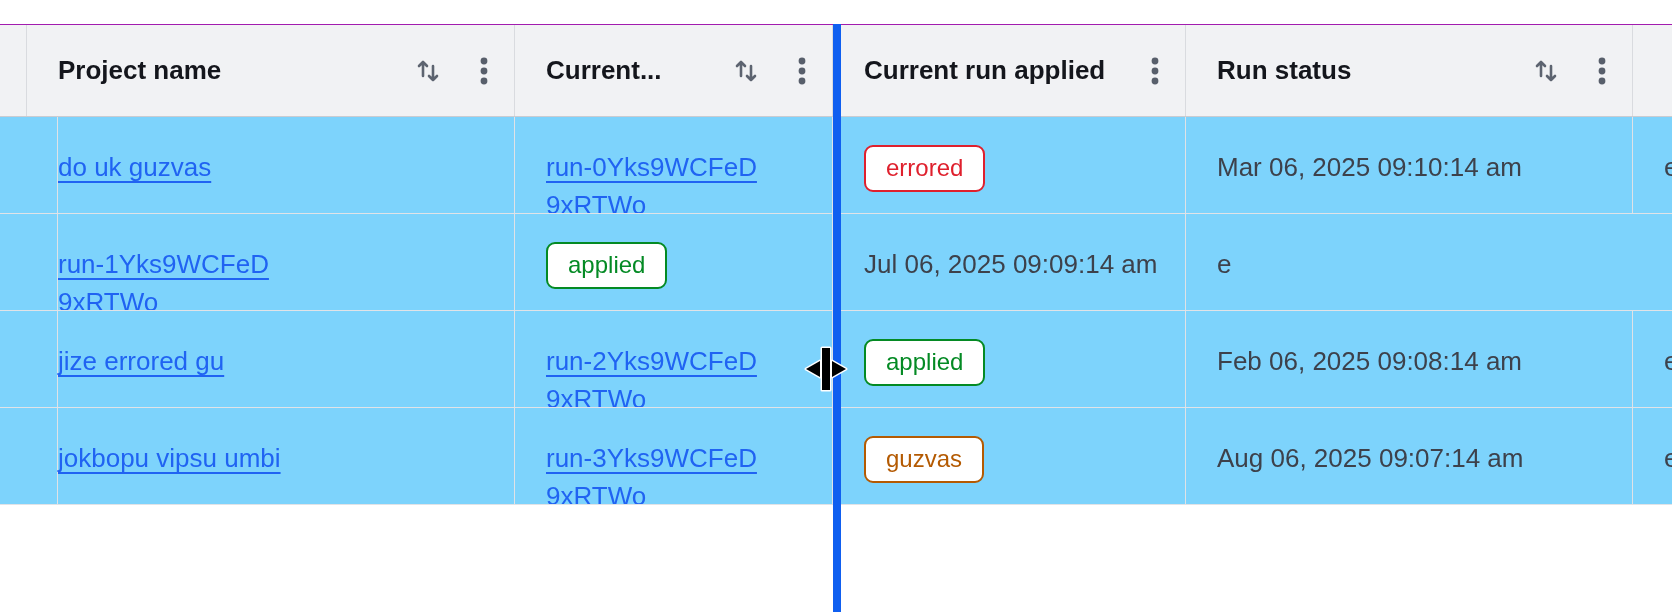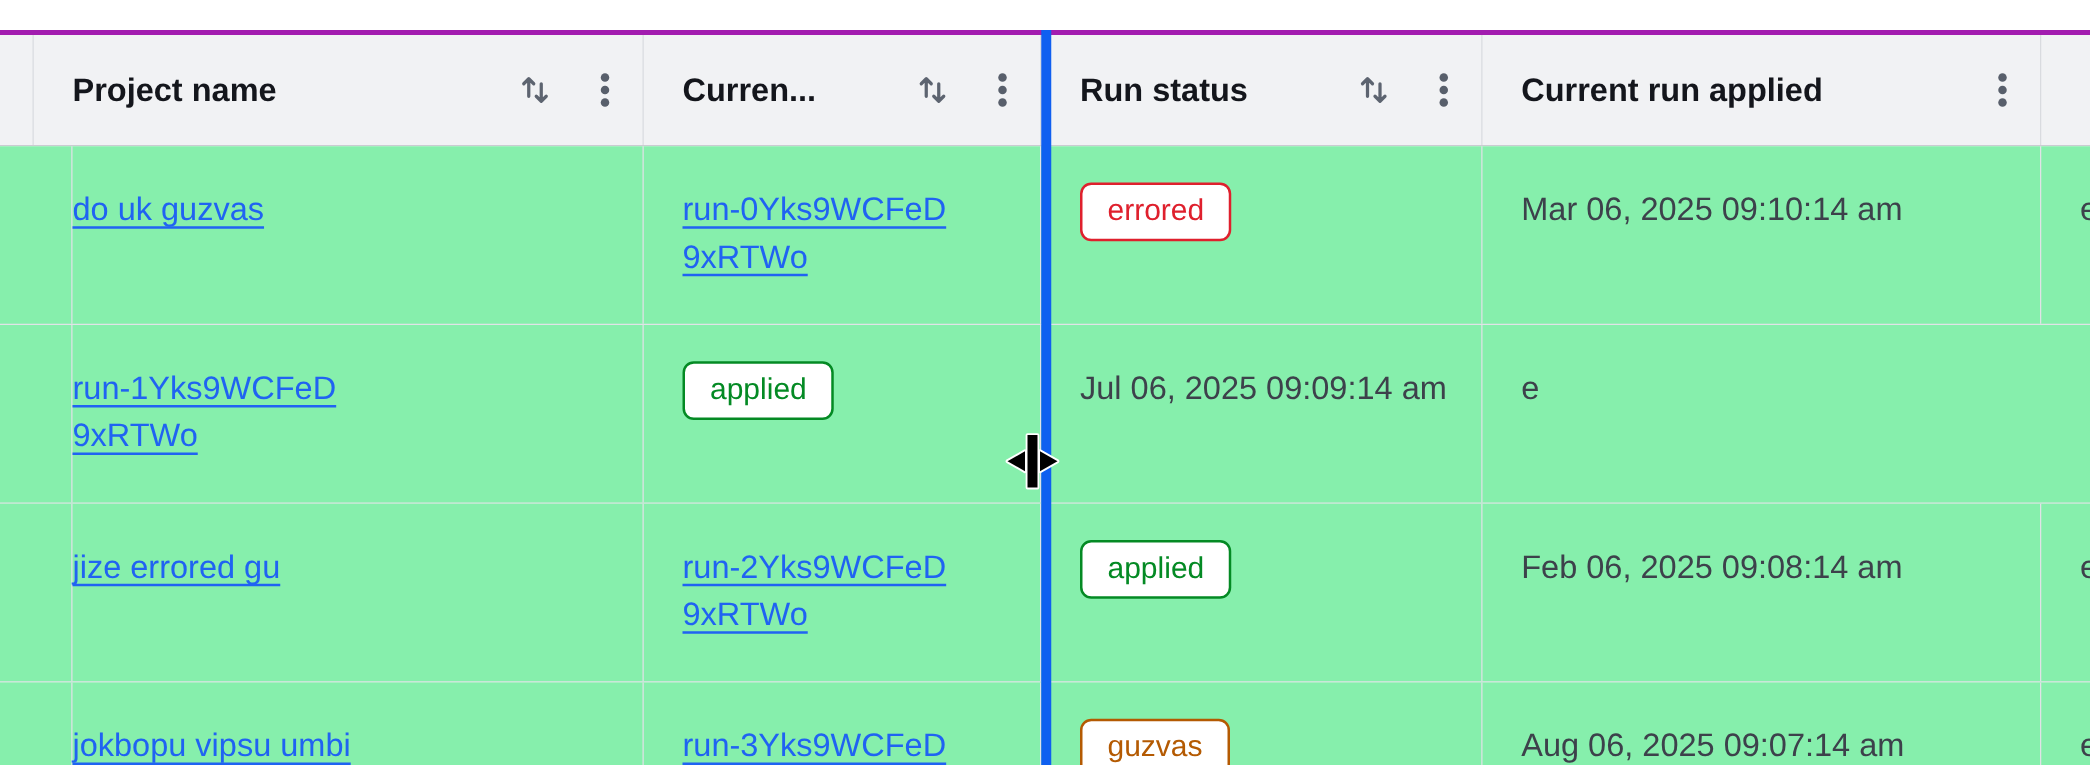--- a/index.html
+++ b/index.html
@@ -14,40 +14,40 @@
   }
   .table {
     position:absolute; top:24px; left:0; width:1672px;
   }
   .grid-row {
     display:grid;
     grid-template-columns:27px 488px 318px 353px 447px minmax(0,1fr);
   }
   .thead {
     background:#f1f2f4;
-    border-top:4px solid #a21caf;
+    border-top:1px solid #a21caf;
     border-bottom:1px solid #caccd1;
     height:93px;
   }
   .th {
     display:flex; align-items:center;
     padding:0 26px 0 31px;
     border-right:1px solid #d9dbdf;
     font-size:26px; font-weight:700; color:#14161c;
     white-space:nowrap; overflow:hidden;
     min-width:0;
   }
   .th:last-child { border-right:none; }
   .th-label { flex:0 1 auto; overflow:hidden; white-space:nowrap; }
   .th-icons { margin-left:auto; display:flex; align-items:center; gap:40px; padding-left:20px; }
   .gutter { padding:0; }
   .tr {
-    height:143px;
+    height:97px;
     border-bottom:1px solid #e1e3e7;
-    background:#86efac;
+    background:#7dd3fc;
   }
   .td {
     padding:31px 26px 0 31px;
     border-right:1px solid #e0e2e6;
     font-size:26px; line-height:38px;
     min-width:0; overflow:hidden;
   }
   .td:last-child { border-right:none; }
   a.link {
     color:#2063f2;
@@ -109,60 +109,60 @@
             <svg width="8" height="30" viewBox="0 0 8 30">
               <circle cx="4" cy="5" r="3.4" fill="#585f6b"></circle>
               <circle cx="4" cy="15" r="3.4" fill="#585f6b"></circle>
               <circle cx="4" cy="25" r="3.4" fill="#585f6b"></circle>
             </svg>
           </button>
         </span>
       </div>
 
       <div class="th">
-        <span class="th-label">Curren...</span>
+        <span class="th-label">Current...</span>
         <span class="th-icons">
           <button class="icon-btn">
             <svg width="24" height="28" viewBox="0 0 24 28" fill="none" stroke="#5d6470" stroke-width="2.6" stroke-linecap="round" stroke-linejoin="round">
               <path d="M7 19 V5 M3 9 L7 5 L11 9"></path>
               <path d="M17 9 V23 M13 19 L17 23 L21 19"></path>
             </svg>
           </button>
           <button class="icon-btn">
             <svg width="8" height="30" viewBox="0 0 8 30">
               <circle cx="4" cy="5" r="3.4" fill="#585f6b"></circle>
               <circle cx="4" cy="15" r="3.4" fill="#585f6b"></circle>
               <circle cx="4" cy="25" r="3.4" fill="#585f6b"></circle>
             </svg>
           </button>
         </span>
       </div>
 
       <div class="th">
+        <span class="th-label">Current run applied</span>
+        <span class="th-icons">
+          <button class="icon-btn">
+            <svg width="8" height="30" viewBox="0 0 8 30">
+              <circle cx="4" cy="5" r="3.4" fill="#585f6b"></circle>
+              <circle cx="4" cy="15" r="3.4" fill="#585f6b"></circle>
+              <circle cx="4" cy="25" r="3.4" fill="#585f6b"></circle>
+            </svg>
+          </button>
+        </span>
+      </div>
+
+      <div class="th">
         <span class="th-label">Run status</span>
         <span class="th-icons">
           <button class="icon-btn">
             <svg width="24" height="28" viewBox="0 0 24 28" fill="none" stroke="#5d6470" stroke-width="2.6" stroke-linecap="round" stroke-linejoin="round">
               <path d="M7 19 V5 M3 9 L7 5 L11 9"></path>
               <path d="M17 9 V23 M13 19 L17 23 L21 19"></path>
             </svg>
           </button>
-          <button class="icon-btn">
-            <svg width="8" height="30" viewBox="0 0 8 30">
-              <circle cx="4" cy="5" r="3.4" fill="#585f6b"></circle>
-              <circle cx="4" cy="15" r="3.4" fill="#585f6b"></circle>
-              <circle cx="4" cy="25" r="3.4" fill="#585f6b"></circle>
-            </svg>
-          </button>
-        </span>
-      </div>
-
-      <div class="th">
-        <span class="th-label">Current run applied</span>
-        <span class="th-icons">
           <button class="icon-btn">
             <svg width="8" height="30" viewBox="0 0 8 30">
               <circle cx="4" cy="5" r="3.4" fill="#585f6b"></circle>
               <circle cx="4" cy="15" r="3.4" fill="#585f6b"></circle>
               <circle cx="4" cy="25" r="3.4" fill="#585f6b"></circle>
             </svg>
           </button>
         </span>
       </div>
 

